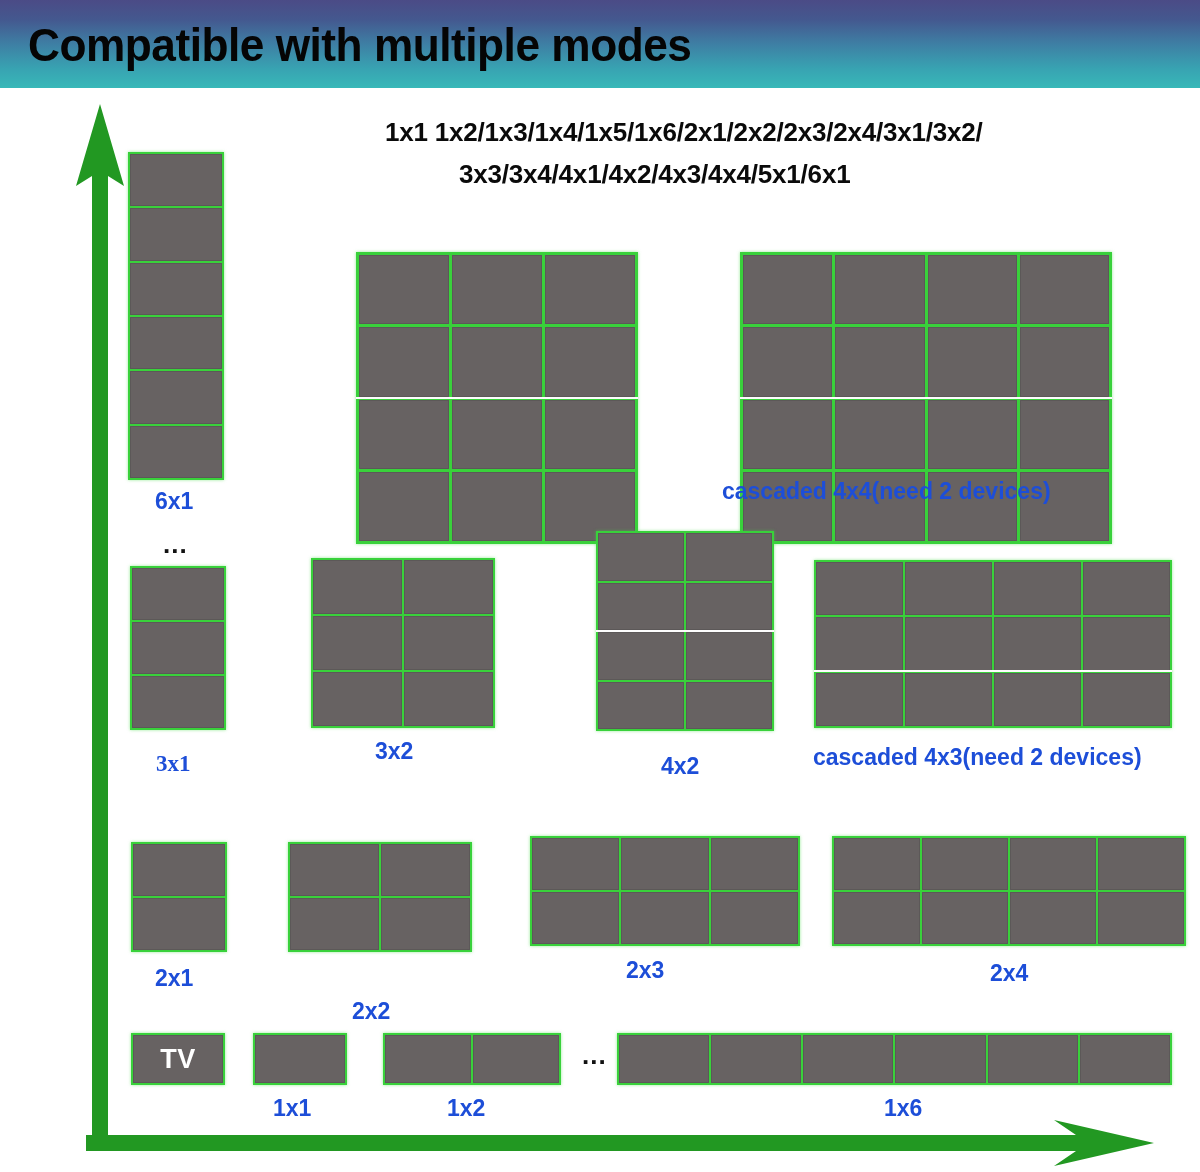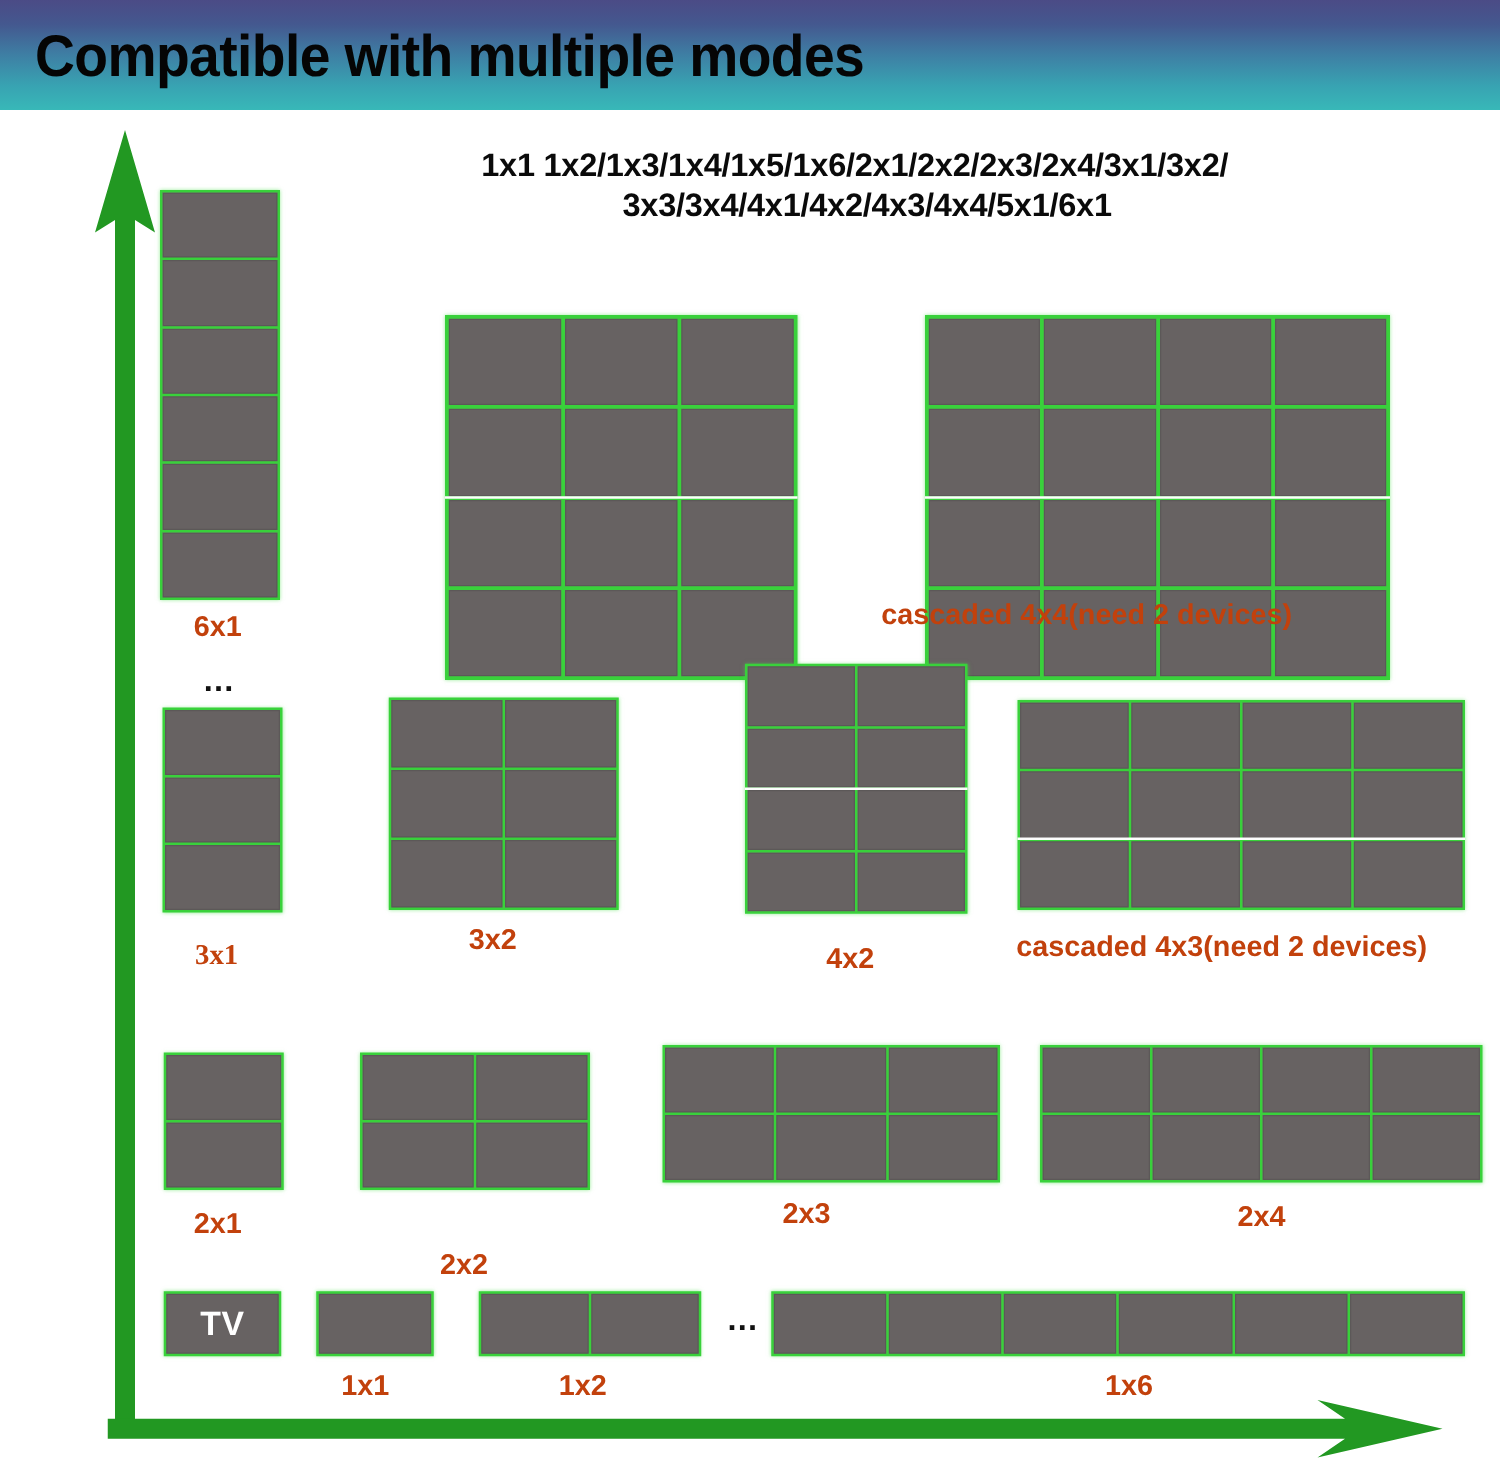--- a/index.html
+++ b/index.html
@@ -50,27 +50,27 @@
   .mode-list {
     position: absolute;
     font-size: 26px;
     font-weight: bold;
     color: #0a0a0a;
     white-space: nowrap;
     font-family: "Liberation Sans Narrow", "Liberation Sans", sans-serif;
     letter-spacing: -0.2px;
   }
   #mode-list-line1 { left: 385px; top: 29px; }
-  #mode-list-line2 { left: 459px; top: 61px; margin-left: 39px; }
+  #mode-list-line2 { left: 459px; top: 71px; }
 
   .caption {
     position: absolute;
     font-size: 23px;
     font-weight: bold;
-    color: #c2410c;
+    color: #1d4ed8;
     white-space: nowrap;
     font-family: "Liberation Sans Narrow", "Liberation Sans", sans-serif;
   }
 
   .ellipsis {
     position: absolute;
     font-size: 26px;
     font-weight: bold;
     color: #111;
     letter-spacing: 1px;
@@ -181,21 +181,21 @@
     <div class="tile"></div>
     <div class="tile"></div>
     <div class="tile"></div>
     <div class="tile"></div>
     <div class="tile"></div>
     <div class="tile"></div>
     <div class="tile"></div>
     <div class="tile"></div>
     <div class="cascade-line" style="top:145px;"></div>
   </div>
-  <div class="caption" style="left:705px; top:390px;">cascaded 4x4(need 2 devices)</div>
+  <div class="caption" style="left:722px; top:390px;">cascaded 4x4(need 2 devices)</div>
 
   <div class="grid" style="left:130px; top:478px; width:96px; height:164px; grid-template-columns:repeat(1,1fr); grid-template-rows:repeat(3,1fr);">
     <div class="tile"></div>
     <div class="tile"></div>
     <div class="tile"></div>
   </div>
   <div class="caption" style="left:156px; top:663px;font-family:Liberation Serif, serif;">3x1</div>
 
   <div class="grid" style="left:311px; top:470px; width:184px; height:170px; grid-template-columns:repeat(2,1fr); grid-template-rows:repeat(3,1fr);">
     <div class="tile"></div>

